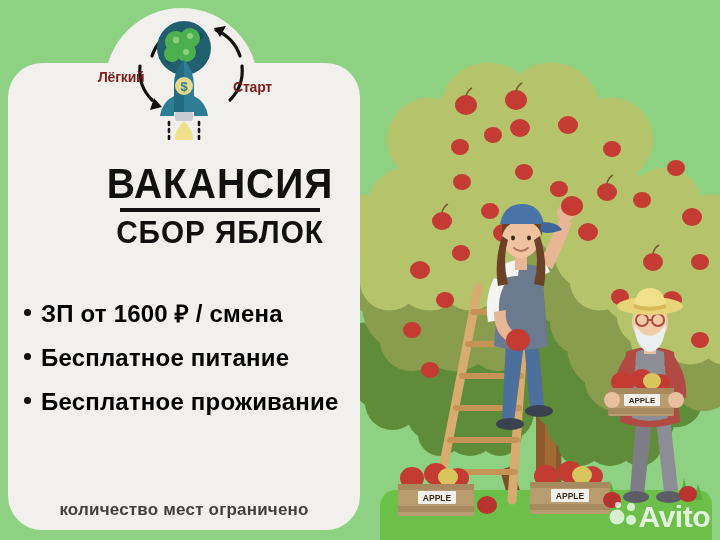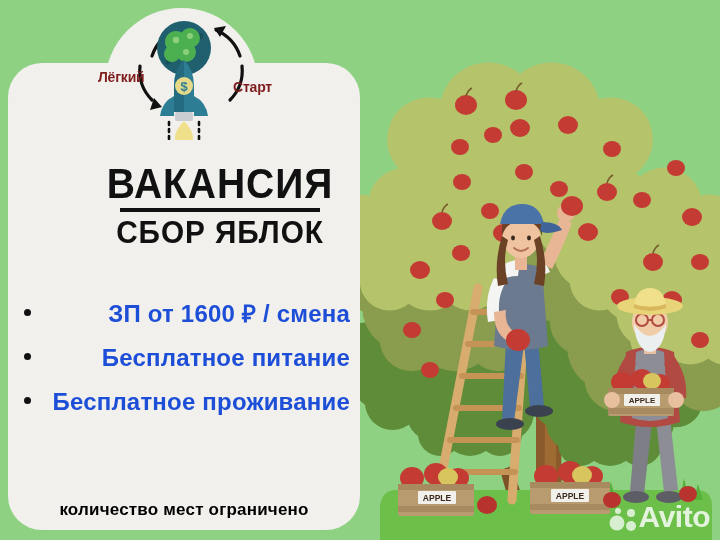--- a/index.html
+++ b/index.html
@@ -96,54 +96,53 @@
     list-style: none;
     margin: 0; padding: 0;
   }
   #bullets li {
     display: flex;
     align-items: baseline;
     font-family: "Liberation Sans Narrow", "Liberation Sans", sans-serif;
     font-weight: 700;
     font-size: 24px;
     line-height: 44px;
-    color: #1d4ed8;
+    color: #000000;
     letter-spacing: 0.2px;
     white-space: nowrap;
-    justify-content: space-between;
   }
   .bullet-dot {
     width: 7px; height: 7px;
     border-radius: 50%;
     background: #111;
     margin-right: 10px;
     flex: none;
     position: relative; top: -6px;
   }
 
   
   #footer-note {
     position: absolute;
     left: 8px; top: 500px;
     width: 352px;
     text-align: center;
     font-family: "Liberation Sans Narrow", "Liberation Sans", sans-serif;
     font-weight: 700;
     font-size: 17px;
-    color: #000000;
+    color: #404040;
     letter-spacing: 0.2px;
     z-index: 7;
   }
 
   
   #watermark {
     position: absolute;
     right: 10px; bottom: 6px;
     display: flex;
-    align-items: flex-end;
+    align-items: flex-start;
     gap: 0;
     z-index: 8;
     opacity: 0.82;
   }
   #watermark .wm-text {
     font-family: "Liberation Sans", sans-serif;
     font-weight: 700;
     font-size: 30px;
     color: #ffffff;
     letter-spacing: -0.5px;

